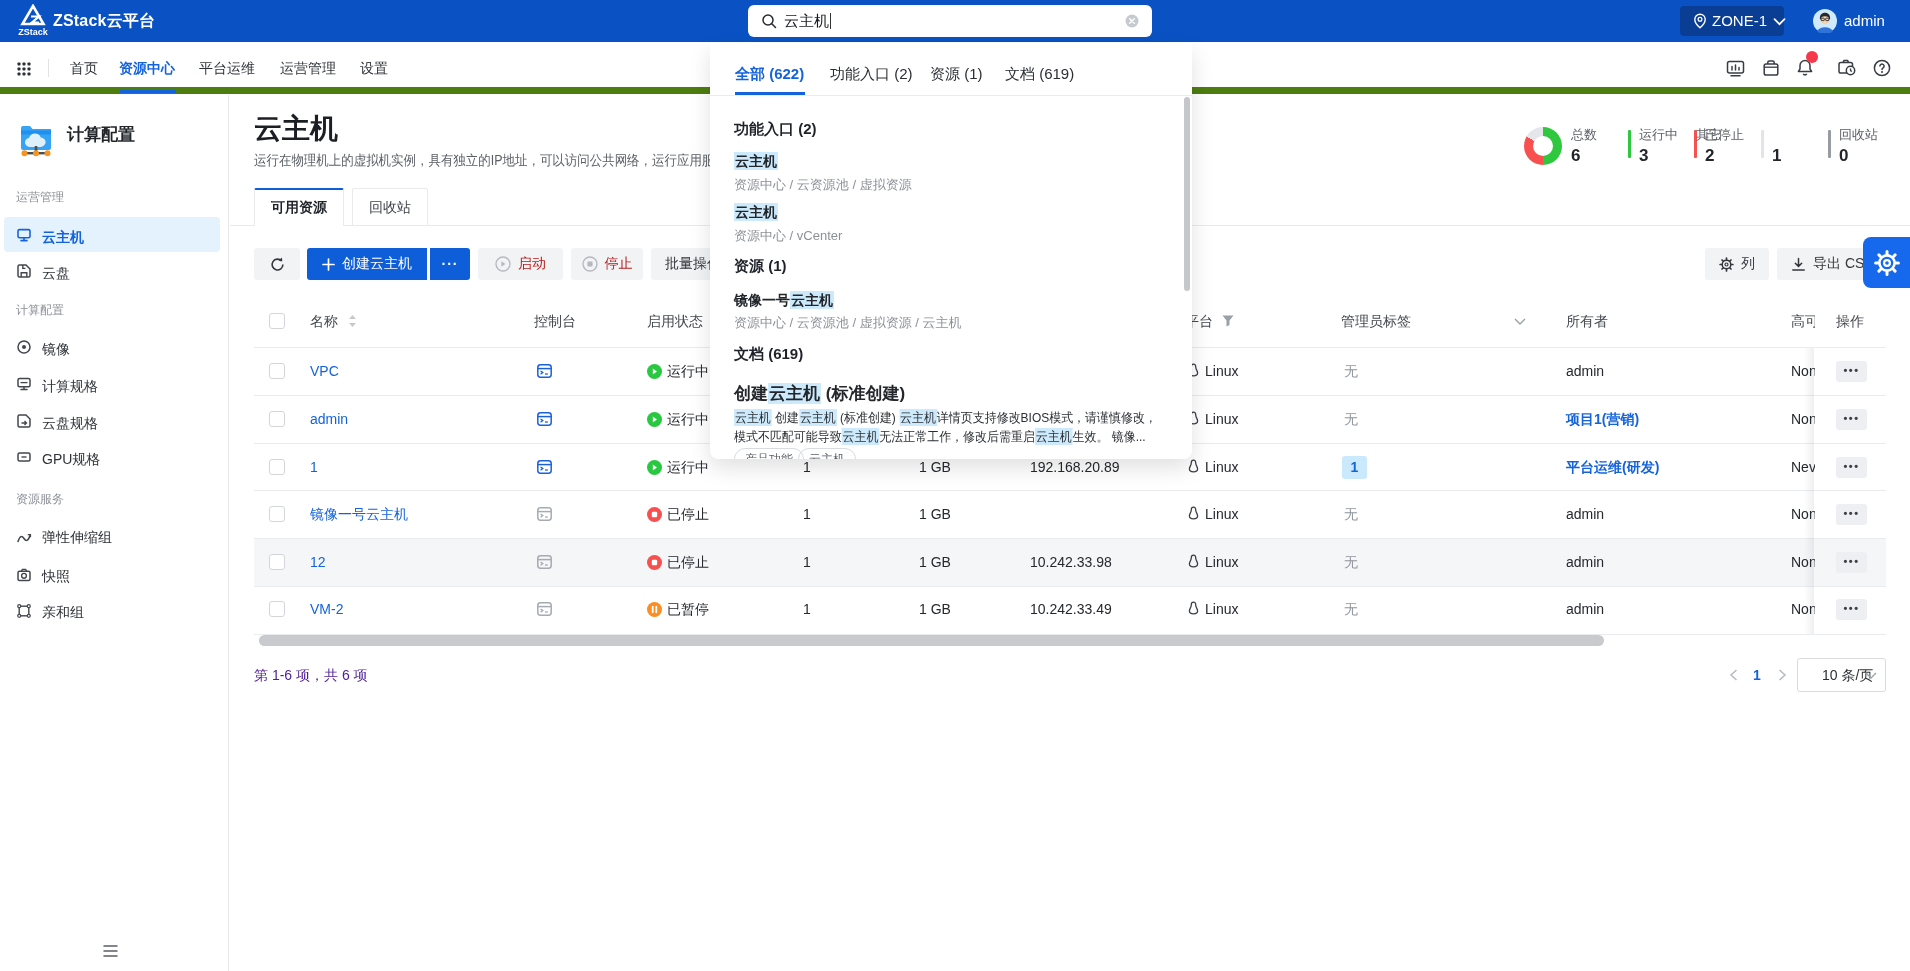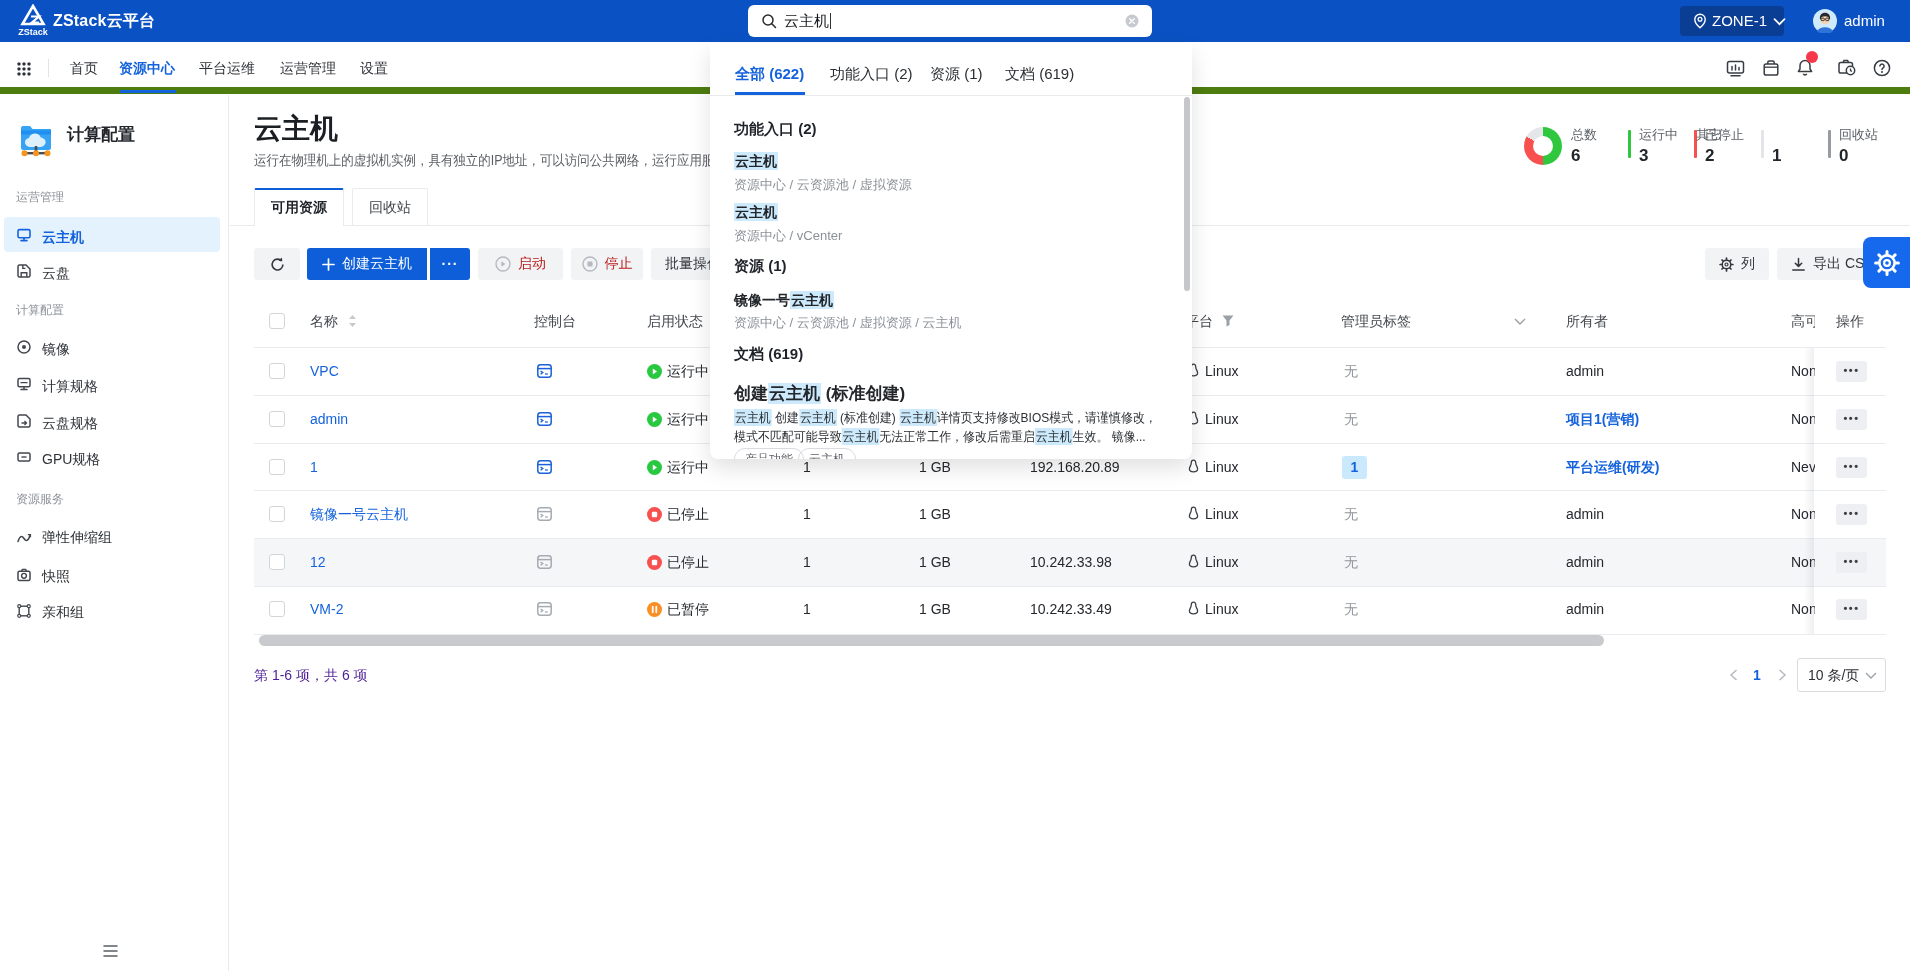--- a/index.html
+++ b/index.html
@@ -41,21 +41,21 @@
 .th{position:absolute;top:312px;font-size:14px;color:#45494f;line-height:18px}
 .rowline{position:absolute;left:254px;width:1632px;height:1px;background:#e9ebee}
 .cell{position:absolute;font-size:14px;color:#25282d;line-height:18px}
 .link{color:#1463dc}
 .grey{color:#8f959c}
 .cb{position:absolute;left:269px;width:16px;height:16px;border:1px solid #d2d5d9;border-radius:3px;background:#fff}
 .dots{position:absolute;left:1836px;width:31px;height:21px;background:#edeff3;border-radius:3px;color:#3c4046;font-weight:700;text-align:center;line-height:19px;font-size:11px;letter-spacing:1.5px}
 .chip1{position:absolute;left:1342px;width:25px;height:23px;background:#cae9fc;border-radius:3px;color:#1463dc;font-weight:700;font-size:14px;text-align:center;line-height:23px}
 .hsb{position:absolute;left:259px;top:635px;width:1345px;height:11px;border-radius:6px;background:#c9cacd}
 .fixcol{position:absolute;left:1804px;top:348px;width:10px;height:286px;background:linear-gradient(to right,rgba(60,70,90,0),rgba(60,70,90,0.085))}
-.pagesel{position:absolute;left:1797px;top:658px;width:89px;height:34px;border:1px solid #d9dbde;border-radius:3px;font-size:14px;color:#2b2f33;line-height:32px;padding-left:10px}
+.pagesel{position:absolute;left:1797px;top:658px;width:89px;height:34px;border:1px solid #d9dbde;border-radius:3px;font-size:14px;color:#2b2f33;line-height:32px;padding-left:24px}
 .panel{position:absolute;left:710px;top:43px;width:482px;height:416px;background:#fff;border-radius:0 0 8px 8px;box-shadow:0 9px 22px rgba(0,0,0,.12);z-index:50;overflow:hidden}
 .panel .ptab{position:absolute;top:22px;font-size:15px;color:#2b2f33}
 .panel .sep{position:absolute;left:0;top:52px;width:482px;height:1px;background:#eaebed}
 .panel .h{position:absolute;left:24px;font-size:15px;font-weight:700;color:#1f2329}
 .panel .t{position:absolute;left:24px;font-size:14px;font-weight:700;color:#23272c}
 .panel .p{position:absolute;left:24px;font-size:13px;color:#8c9197}
 .hlt{background:#cdeafc;padding:1px 1px}
 .panel .para{position:absolute;left:24px;font-size:13px;color:#2b2f33;white-space:nowrap;transform-origin:0 50%;transform:scaleX(.92)}
 .pill{position:absolute;border:1px solid #d9dbde;border-radius:11px;font-size:12px;color:#5a5e64;height:22px;line-height:20px;padding:0 10px}
 .psb{position:absolute;left:474px;top:54px;width:6px;height:194px;border-radius:3px;background:#c5c7ca}

